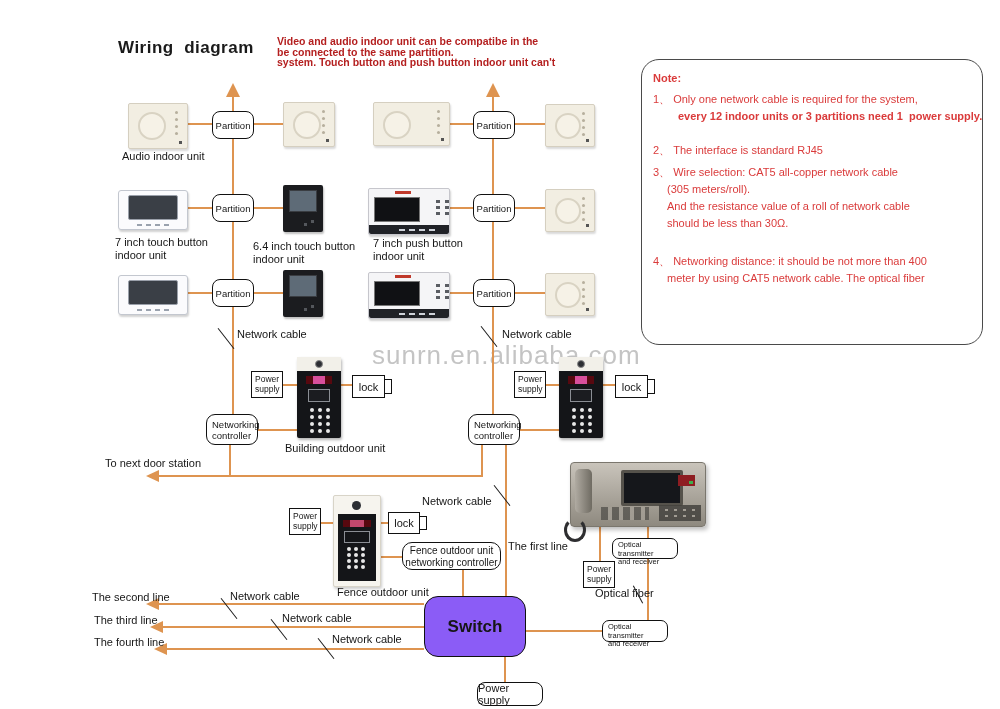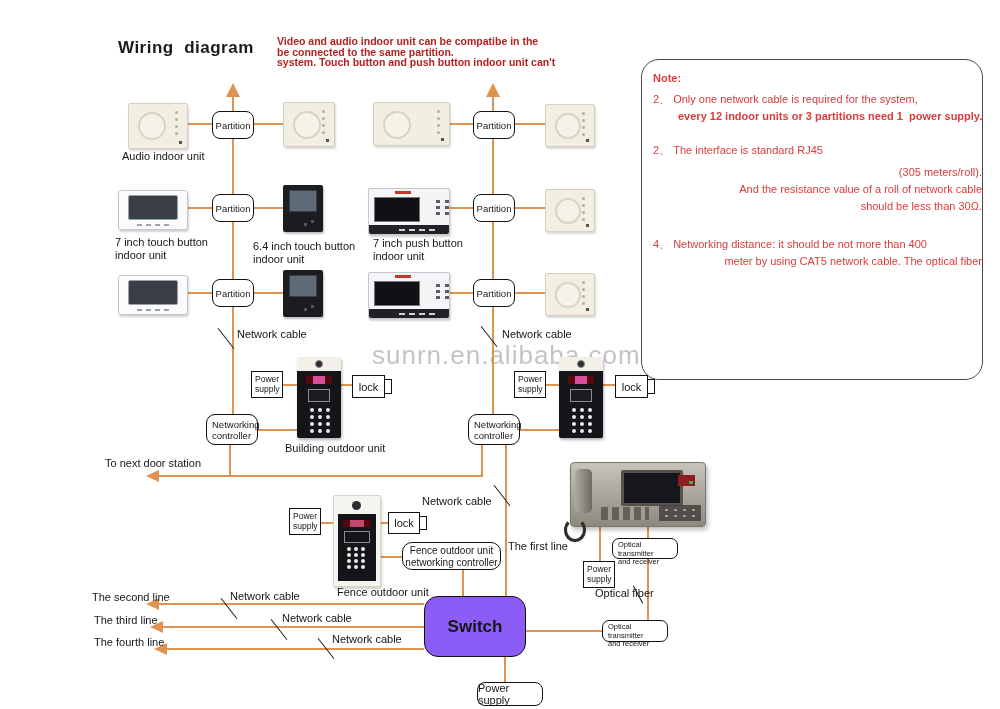--- a/index.html
+++ b/index.html
@@ -9,25 +9,25 @@
   .lbl{position:absolute;font-size:11px;line-height:13px;color:var(--ink);white-space:pre;}
   .hl{position:absolute;height:2px;background:var(--o);}
   .vl{position:absolute;width:2px;background:var(--o);}
   .slash{position:absolute;width:26px;height:0;border-top:1.6px solid #1a1a1a;transform:rotate(52deg);}
   .arr-up{position:absolute;width:0;height:0;border-left:7px solid transparent;border-right:7px solid transparent;border-bottom:14px solid var(--o);}
   .arr-left{position:absolute;width:0;height:0;border-top:6px solid transparent;border-bottom:6px solid transparent;border-right:13px solid var(--o);}
   .title{position:absolute;font-size:17px;font-weight:bold;letter-spacing:.5px;white-space:pre;color:#1a1a1a;}
   .warning{position:absolute;width:290px;font-size:10.5px;font-weight:bold;line-height:10.5px;color:#b41f1f;}
   .warning div{margin-bottom:0;}
   .watermark{position:absolute;font-size:26px;color:#8a8a8a;opacity:.5;letter-spacing:1px;white-space:pre;}
-  .notebox{position:absolute;left:641px;top:59px;width:342px;height:321px;border:1.2px solid #4a4a4a;border-radius:18px;background:#fff;color:#da3b3b;font-size:11px;box-sizing:border-box;}
+  .notebox{position:absolute;left:641px;top:59px;width:342px;height:286px;border:1.2px solid #4a4a4a;border-radius:18px;background:#fff;color:#da3b3b;font-size:11px;box-sizing:border-box;}
   .nhead{margin:12px 0 7px 11px;font-weight:bold;}
   .nitem{margin:0 0 17px 11px;}
   .nl{line-height:17px;white-space:pre;}
-  .ind{padding-left:14px;text-align:right;}
+  .ind{padding-left:14px;}
   .ind2{padding-left:25px;}
   .nb{font-weight:bold;}
   .part{position:absolute;width:40px;height:26px;background:#fff;border:1.5px solid #111;border-radius:8px;font-size:9.5px;display:flex;align-items:center;justify-content:center;}
   .psu{position:absolute;width:32px;height:27px;background:#fff;border:1.2px solid #111;font-size:8.5px;line-height:9.5px;padding:3px 0 0 3px;box-sizing:border-box;}
   .lockbox{position:absolute;width:31px;height:21px;background:#fff;border:1.2px solid #111;font-size:11px;display:flex;align-items:center;justify-content:center;}
   .locktab{position:absolute;width:6px;height:13px;background:#fff;border:1.2px solid #111;}
   .netctrl{position:absolute;width:52px;height:31px;background:#fff;border:1.2px solid #111;border-radius:9px;font-size:9.5px;line-height:11px;padding:4px 0 0 5px;box-sizing:border-box;}
   .fencectrl{position:absolute;left:402px;top:542px;width:99px;height:28px;background:#fff;border:1.5px solid #111;border-radius:10px;font-size:10px;line-height:12px;text-align:center;padding-top:2px;box-sizing:border-box;}
   .optbox{position:absolute;width:66px;height:21px;background:#fff;border:1.1px solid #111;border-radius:7px;font-size:7.5px;line-height:8.5px;padding:2px 0 0 5px;box-sizing:border-box;}
   .switchbox{position:absolute;left:424px;top:596px;width:100px;height:59px;background:#8b5cf6;border:1.5px solid #111;border-radius:14px;font-size:17px;font-weight:bold;display:flex;align-items:center;justify-content:center;}
@@ -81,27 +81,28 @@
   <div class="warning" style="left:277px;top:36px">
     <div>Video and audio indoor unit can be compatibe in the</div>
     <div>be connected to the same partition.</div>
     <div>system. Touch button and push button indoor unit can't</div>
   </div>
   <div class="watermark" style="left:372px;top:340px">sunrn.en.alibaba.com</div>
 
   <div class="notebox">
     <div class="nhead">Note:</div>
     <div class="nitem">
-      <div class="nl">2、 Only one network cable is required for the system,</div>
+      <div class="nl">1、 Only one network cable is required for the system,</div>
       <div class="nl ind2 nb">every 12 indoor units or 3 partitions need 1  power supply.</div>
     </div>
     <div class="nitem" style="margin-bottom:5px">
       <div class="nl">2、 The interface is standard RJ45</div>
     </div>
     <div class="nitem" style="margin-bottom:21px">
+      <div class="nl">3、 Wire selection: CAT5 all-copper network cable</div>
       <div class="nl ind">(305 meters/roll).</div>
       <div class="nl ind">And the resistance value of a roll of network cable</div>
       <div class="nl ind">should be less than 30Ω.</div>
     </div>
     <div class="nitem">
       <div class="nl">4、 Networking distance: it should be not more than 400</div>
       <div class="nl ind">meter by using CAT5 network cable. The optical fiber</div>
     </div>
   </div>
 

